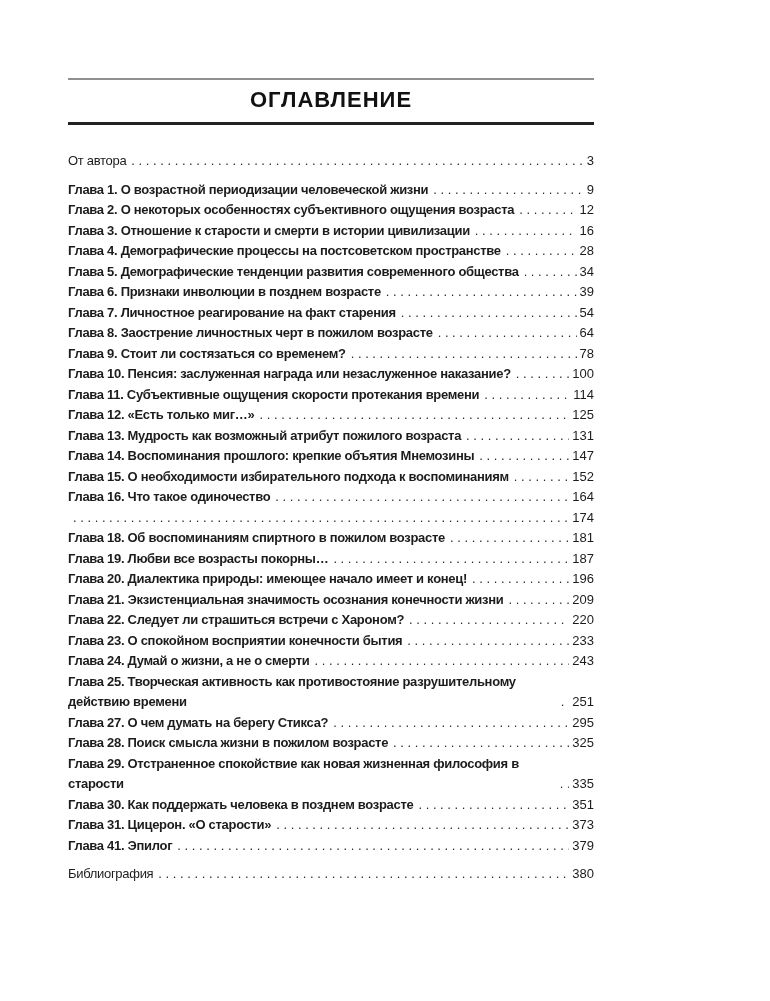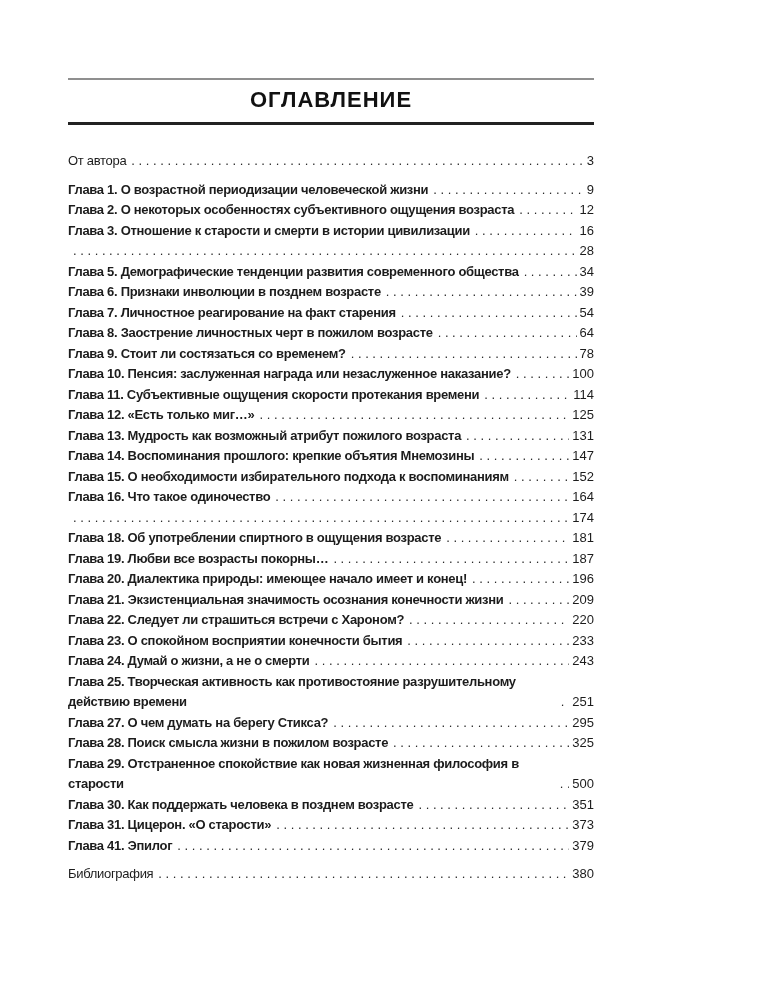--- a/index.html
+++ b/index.html
@@ -95,20 +95,21 @@
         <span class="entry-text"><span class="entry-label">Глава 2. </span><span class="entry-title">О некоторых особенностях субъективного ощущения возраста</span></span>
         <span class="leader"></span>
         <span class="entry-page">12</span>
       </div>
       <div class="toc-entry chapter">
         <span class="entry-text"><span class="entry-label">Глава 3. </span><span class="entry-title">Отношение к старости и смерти в истории цивилизации</span></span>
         <span class="leader"></span>
         <span class="entry-page">16</span>
       </div>
       <div class="toc-entry chapter">
+        <span class="entry-text"><span class="entry-label">Глава 4. </span><span class="entry-title">Демографические процессы на постсоветском пространстве</span></span>
         <span class="leader"></span>
         <span class="entry-page">28</span>
       </div>
       <div class="toc-entry chapter">
         <span class="entry-text"><span class="entry-label">Глава 5. </span><span class="entry-title">Демографические тенденции развития современного общества</span></span>
         <span class="leader"></span>
         <span class="entry-page">34</span>
       </div>
       <div class="toc-entry chapter">
         <span class="entry-text"><span class="entry-label">Глава 6. </span><span class="entry-title">Признаки инволюции в позднем возрасте</span></span>
@@ -163,21 +164,21 @@
       <div class="toc-entry chapter">
         <span class="entry-text"><span class="entry-label">Глава 16. </span><span class="entry-title">Что такое одиночество</span></span>
         <span class="leader"></span>
         <span class="entry-page">164</span>
       </div>
       <div class="toc-entry chapter">
         <span class="leader"></span>
         <span class="entry-page">174</span>
       </div>
       <div class="toc-entry chapter">
-        <span class="entry-text"><span class="entry-label">Глава 18. </span><span class="entry-title">Об употреблении спиртного в ощущения возрасте</span></span>
+        <span class="entry-text"><span class="entry-label">Глава 18. </span><span class="entry-title">Об воспоминаниям спиртного в пожилом возрасте</span></span>
         <span class="leader"></span>
         <span class="entry-page">181</span>
       </div>
       <div class="toc-entry chapter">
         <span class="entry-text"><span class="entry-label">Глава 19. </span><span class="entry-title">Любви все возрасты покорны…</span></span>
         <span class="leader"></span>
         <span class="entry-page">187</span>
       </div>
       <div class="toc-entry chapter">
         <span class="entry-text"><span class="entry-label">Глава 20. </span><span class="entry-title">Диалектика природы: имеющее начало имеет и конец!</span></span>
@@ -215,21 +216,21 @@
         <span class="entry-page">295</span>
       </div>
       <div class="toc-entry chapter">
         <span class="entry-text"><span class="entry-label">Глава 28. </span><span class="entry-title">Поиск смысла жизни в пожилом возрасте</span></span>
         <span class="leader"></span>
         <span class="entry-page">325</span>
       </div>
       <div class="toc-entry chapter">
         <span class="entry-text"><span class="entry-label">Глава 29. </span><span class="entry-title">Отстраненное спокойствие как новая жизненная философия в старости</span></span>
         <span class="leader"></span>
-        <span class="entry-page">500</span>
+        <span class="entry-page">335</span>
       </div>
       <div class="toc-entry chapter">
         <span class="entry-text"><span class="entry-label">Глава 30. </span><span class="entry-title">Как поддержать человека в позднем возрасте</span></span>
         <span class="leader"></span>
         <span class="entry-page">351</span>
       </div>
       <div class="toc-entry chapter">
         <span class="entry-text"><span class="entry-label">Глава 31. </span><span class="entry-title">Цицерон. «О старости»</span></span>
         <span class="leader"></span>
         <span class="entry-page">373</span>

